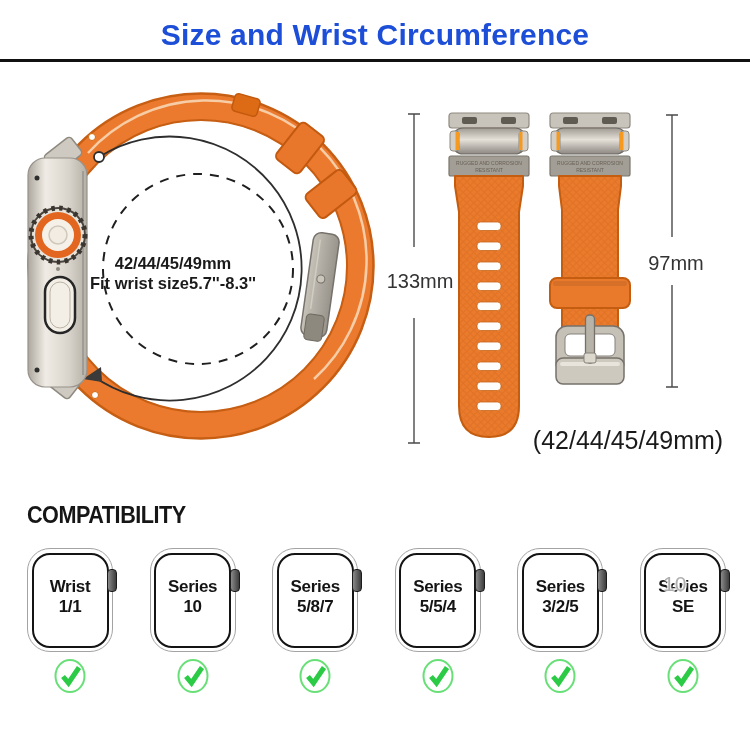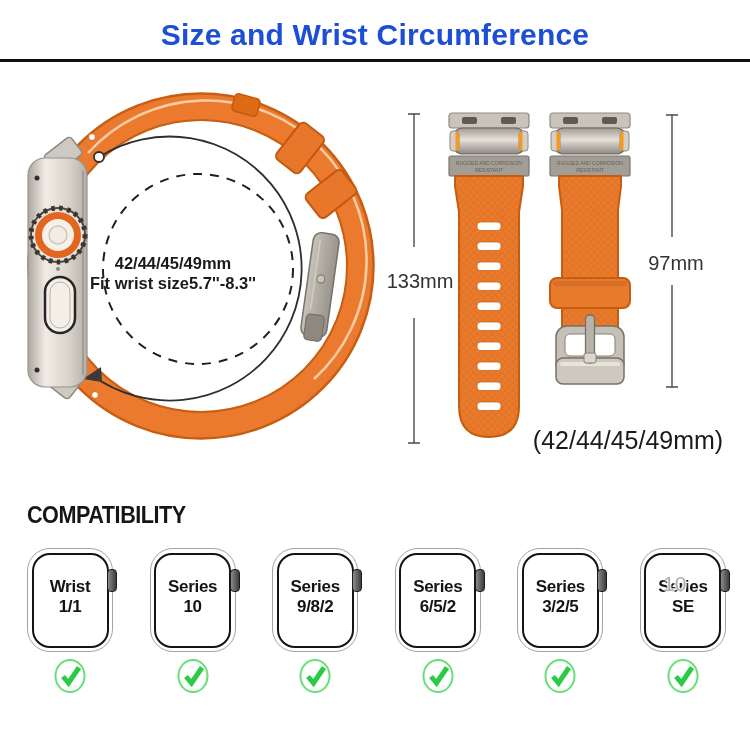--- a/index.html
+++ b/index.html
@@ -228,39 +228,39 @@
       </div>
     </div>
 
     <div class="model-col">
       <div class="watch-shell">
         <div class="watch-outer"></div>
         <div class="watch-inner"></div>
         <div class="watch-crown"></div>
         <div class="watch-label">
           <span>Series</span>
-          <span>9/8/2</span>
-        </div>
-      </div>
-      <div class="check-wrap">
-        <svg width="32" height="34" viewBox="0 0 32 34">
-            <ellipse cx="16" cy="17" rx="14.5" ry="16" fill="#fff" stroke="#69df78" stroke-width="2"></ellipse>
-            <path d="M9 17.5 L14.5 24 L25 8.5" stroke="#2bcb45" stroke-width="5" fill="none"></path>
-          </svg>
-      </div>
-    </div>
-
-    <div class="model-col">
-      <div class="watch-shell">
-        <div class="watch-outer"></div>
-        <div class="watch-inner"></div>
-        <div class="watch-crown"></div>
-        <div class="watch-label">
-          <span>Series</span>
-          <span>6/5/2</span>
+          <span>5/8/7</span>
+        </div>
+      </div>
+      <div class="check-wrap">
+        <svg width="32" height="34" viewBox="0 0 32 34">
+            <ellipse cx="16" cy="17" rx="14.5" ry="16" fill="#fff" stroke="#69df78" stroke-width="2"></ellipse>
+            <path d="M9 17.5 L14.5 24 L25 8.5" stroke="#2bcb45" stroke-width="5" fill="none"></path>
+          </svg>
+      </div>
+    </div>
+
+    <div class="model-col">
+      <div class="watch-shell">
+        <div class="watch-outer"></div>
+        <div class="watch-inner"></div>
+        <div class="watch-crown"></div>
+        <div class="watch-label">
+          <span>Series</span>
+          <span>5/5/4</span>
         </div>
       </div>
       <div class="check-wrap">
         <svg width="32" height="34" viewBox="0 0 32 34">
             <ellipse cx="16" cy="17" rx="14.5" ry="16" fill="#fff" stroke="#69df78" stroke-width="2"></ellipse>
             <path d="M9 17.5 L14.5 24 L25 8.5" stroke="#2bcb45" stroke-width="5" fill="none"></path>
           </svg>
       </div>
     </div>
 

